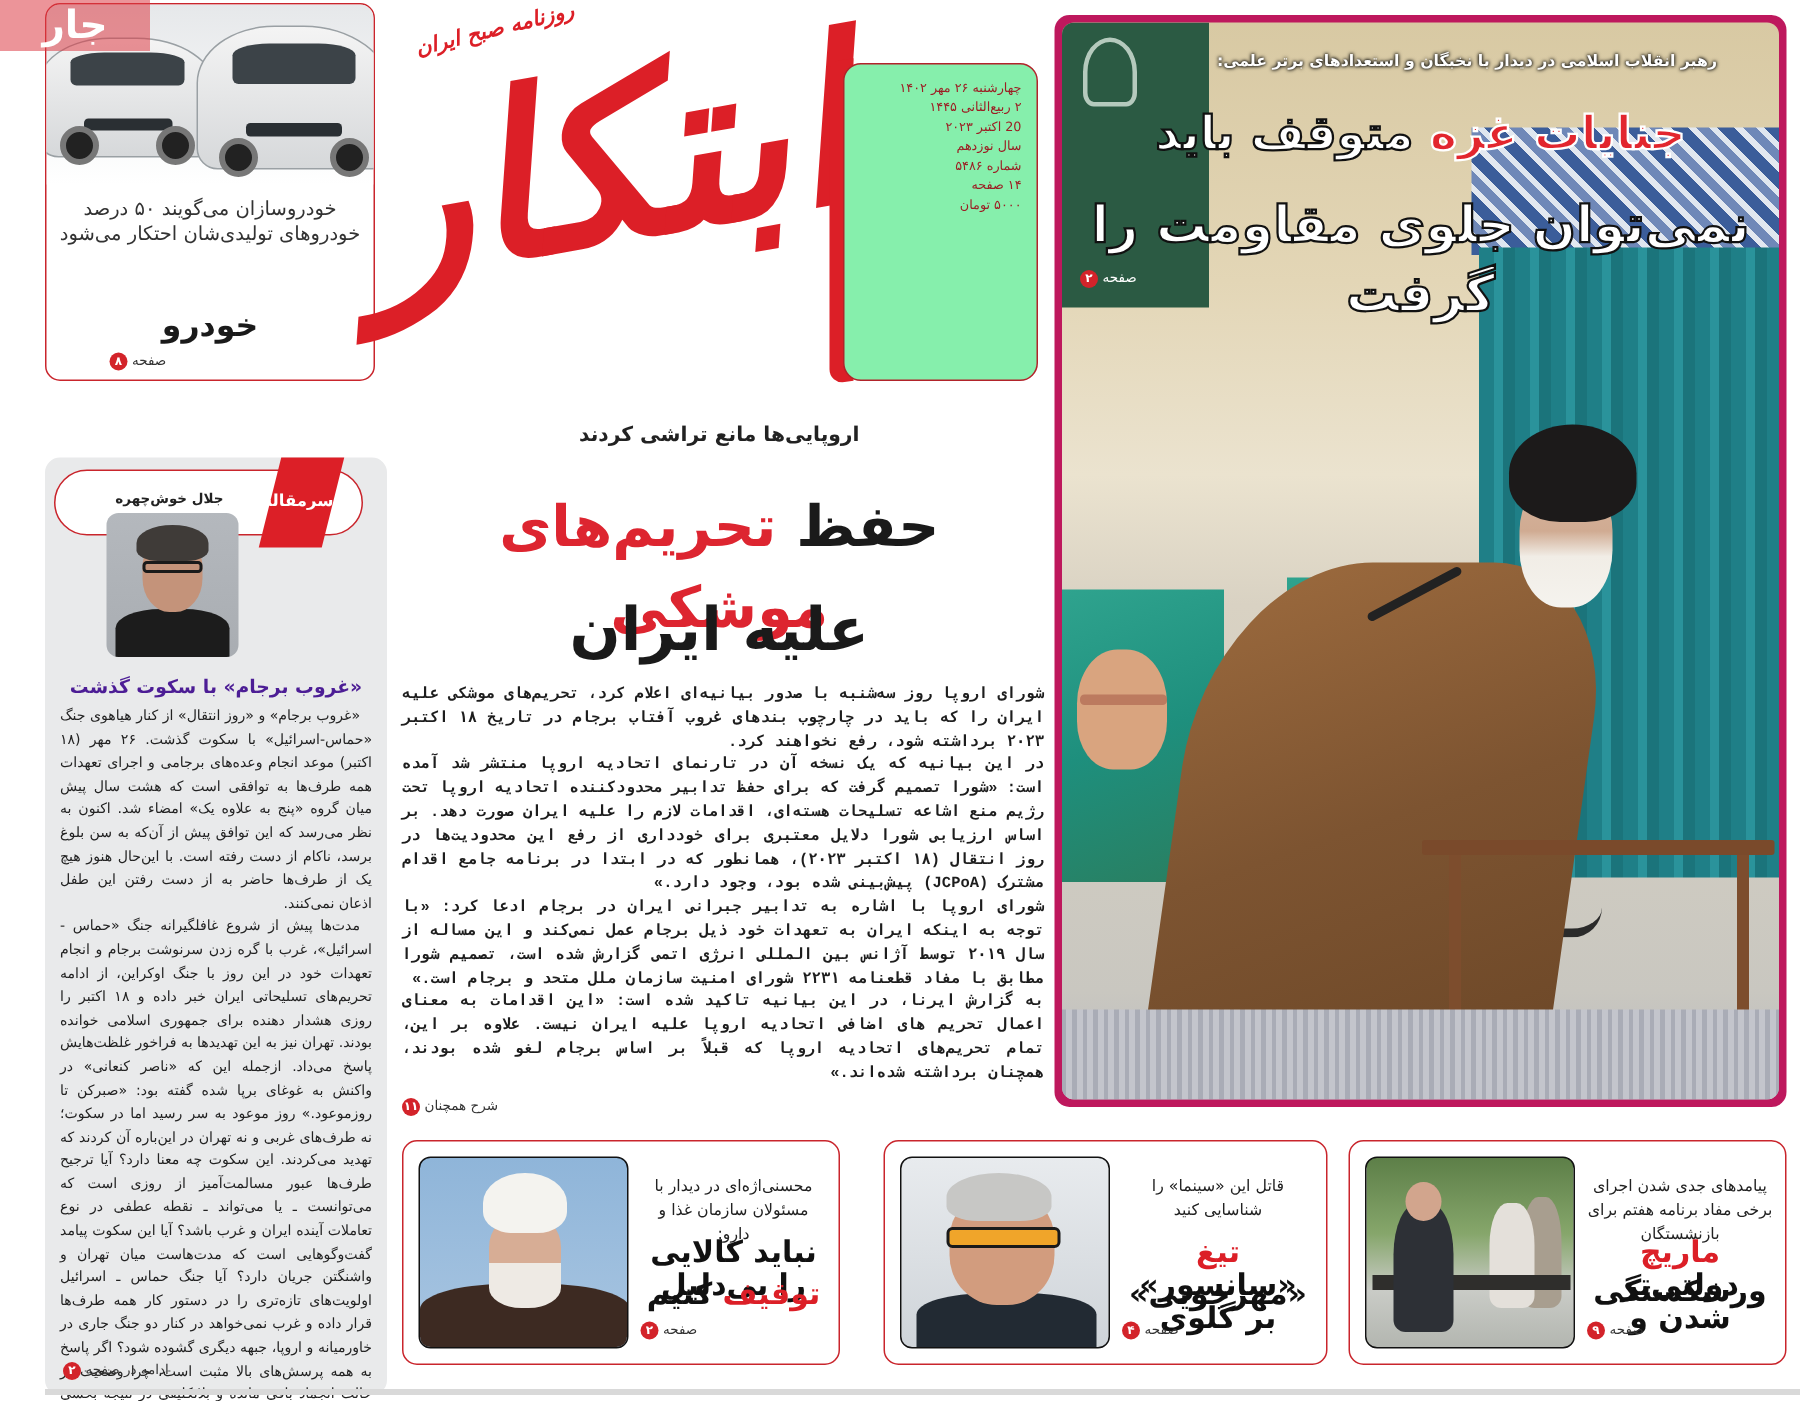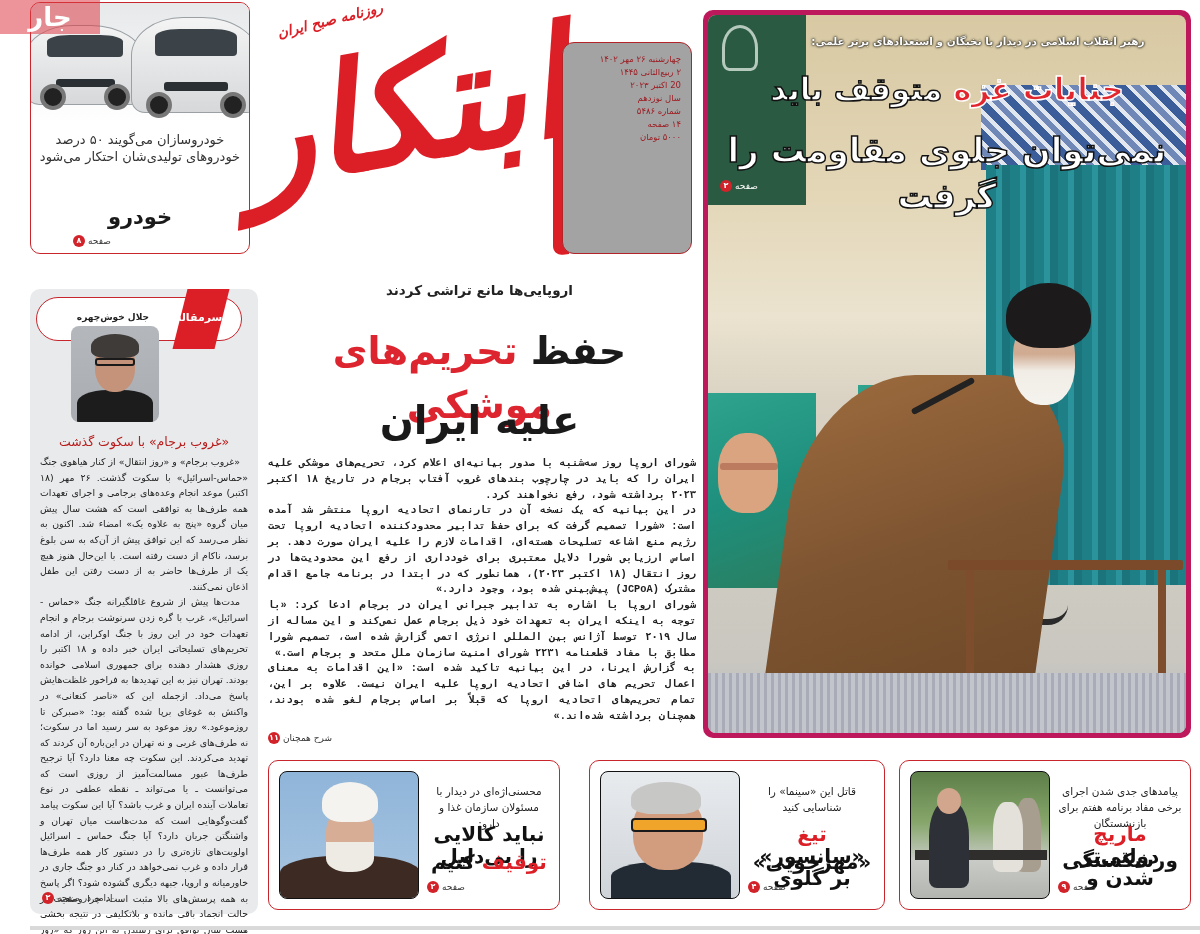--- a/index.html
+++ b/index.html
@@ -37,21 +37,21 @@
   
   .masthead { left: 262px; top: 0; width: 440px; height: 262px; }
   .logo-word {
     position: absolute; right: 150px; top: 6px; font-family: "DejaVu Serif", serif;
     font-size: 150px; font-weight: bold; font-style: italic; color: #dc1f27; line-height: 1;
     transform: rotate(-10deg); transform-origin: right top; direction: rtl; letter-spacing: -6px;
   }
   .logo-tag { position: absolute; left: 14px; top: 12px; font-size: 14px; font-style: italic; font-weight: bold; color: #dc1f27; transform: rotate(-14deg); }
   .info-box {
     position: absolute; right: 10px; top: 42px; width: 130px; height: 212px;
-    border: 1.2px solid #b2232a; border-radius: 12px; padding: 10px 10px; background: #a3a3a3;
+    border: 1.2px solid #b2232a; border-radius: 12px; padding: 10px 10px; background: #86efac;
   }
   .info-box div { font-size: 8.5px; color: #9c1e24; line-height: 13px; text-align: right; }
   .logo-stroke { position: absolute; right: 133px; top: 40px; width: 16px; height: 215px; background: #dc1f27; border-radius: 6px 0 0 10px; transform: skewY(-8deg); }
 
   
   .kicker { left: 262px; top: 282px; width: 435px; text-align: center; font-size: 13.5px; font-weight: bold; color: #222; }
   .headline1 { left: 262px; top: 324px; width: 435px; text-align: center; font-size: 38px; font-weight: bold; line-height: 54px; }
   .headline1 .red { color: #dd2530; }
   .headline2 { left: 262px; top: 390px; width: 435px; text-align: center; font-size: 40px; font-weight: bold; line-height: 60px; }
 
@@ -82,34 +82,34 @@
   .carpet { position: absolute; left: 0; right: 0; bottom: 0; height: 60px; background: repeating-linear-gradient(90deg, #a9acb6 0 3px, #c3c5cc 3px 7px); }
 
   .photo-kicker { position: absolute; top: 20px; left: 70px; right: 8px; text-align: center; font-size: 10.5px; font-weight: bold; color: #fff; text-shadow: 0 0 3px #000, 0 0 2px #000; }
   .photo-h1 { position: absolute; top: 52px; left: 10px; right: 10px; text-align: center; font-size: 31px; font-weight: bold; color: #fff; -webkit-text-stroke: 1.5px #111; line-height: 44px; }
   .photo-h1 .red { color: #e2262e; -webkit-text-stroke: 1.5px #fff; }
   .photo-h2 { position: absolute; top: 112px; left: 6px; right: 6px; text-align: center; font-size: 34px; font-weight: bold; color: #fff; -webkit-text-stroke: 1.5px #111; line-height: 46px; }
   .photo-page { position: absolute; left: 12px; top: 165px; }
   .photo-page .label { color: #fff; }
 
   
-  .editorial { left: 30px; top: 289px; width: 228px; height: 625px; background: #e9eaeb; border-radius: 10px; }
+  .editorial { left: 30px; top: 305px; width: 228px; height: 625px; background: #e9eaeb; border-radius: 10px; }
   .ed-pill { position: absolute; left: 6px; top: 8px; width: 206px; height: 44px; border: 1.5px solid #c9252c; border-radius: 22px; background: #fff; }
   .ed-tag { position: absolute; right: 36px; top: 0px; width: 42px; height: 60px; background: #dc1f27; transform: skewX(-14deg); }
   .ed-tag span { display: block; transform: skewX(14deg); color: #fff; font-size: 11px; font-weight: bold; text-align: center; margin-top: 22px; }
   .ed-author { position: absolute; right: 92px; top: 14px; font-size: 9px; font-weight: bold; color: #222; }
   .ed-photo {
     position: absolute; left: 41px; top: 37px; width: 88px; height: 96px; border-radius: 8px; overflow: hidden;
     background: linear-gradient(180deg, #b4b8bd 0%, #a9adb2 100%);
   }
   .ed-photo .hair { position: absolute; left: 20px; top: 8px; width: 48px; height: 24px; background: #3f3b38; border-radius: 50% 50% 30% 30%; }
   .ed-photo .face { position: absolute; left: 24px; top: 16px; width: 40px; height: 50px; background: #c4937a; border-radius: 40% 40% 45% 45%; }
   .ed-photo .glasses { position: absolute; left: 24px; top: 32px; width: 40px; height: 8px; border: 2px solid #1a1a1a; border-radius: 3px; }
   .ed-photo .body { position: absolute; left: 6px; bottom: 0; width: 76px; height: 32px; background: #1c1c1c; border-radius: 40% 40% 0 0; }
-  .ed-title { position: absolute; top: 145px; left: 0; right: 0; text-align: center; font-size: 12.5px; font-weight: normal; color: #b91c1c; }
+  .ed-title { position: absolute; top: 145px; left: 0; right: 0; text-align: center; font-size: 12.5px; font-weight: bold; color: #4c1d95; }
   .ed-body { position: absolute; top: 165px; left: 10px; right: 10px; font-size: 9.4px; line-height: 15.6px; text-align: justify; color: #222; }
   .ed-body p { margin: 0; text-indent: 8px; }
   .ed-ref { position: absolute; left: 12px; bottom: 10px; }
 
   
   .teaser { top: 760px; height: 150px; border: 1.5px solid #c9252c; border-radius: 10px; background: #fff; }
   .teaser .pic { position: absolute; left: 10px; top: 10px; width: 140px; height: 128px; border-radius: 8px; overflow: hidden; border: 1.5px solid #111; }
   .teaser .kick { position: absolute; top: 22px; left: 158px; right: 8px; text-align: center; font-size: 10.5px; line-height: 16px; color: #222; }
   .teaser .head1 { position: absolute; left: 158px; right: 8px; text-align: center; font-size: 20px; font-weight: bold; color: #111; line-height: 22px; }
   .teaser .red { color: #dc1f27; }

